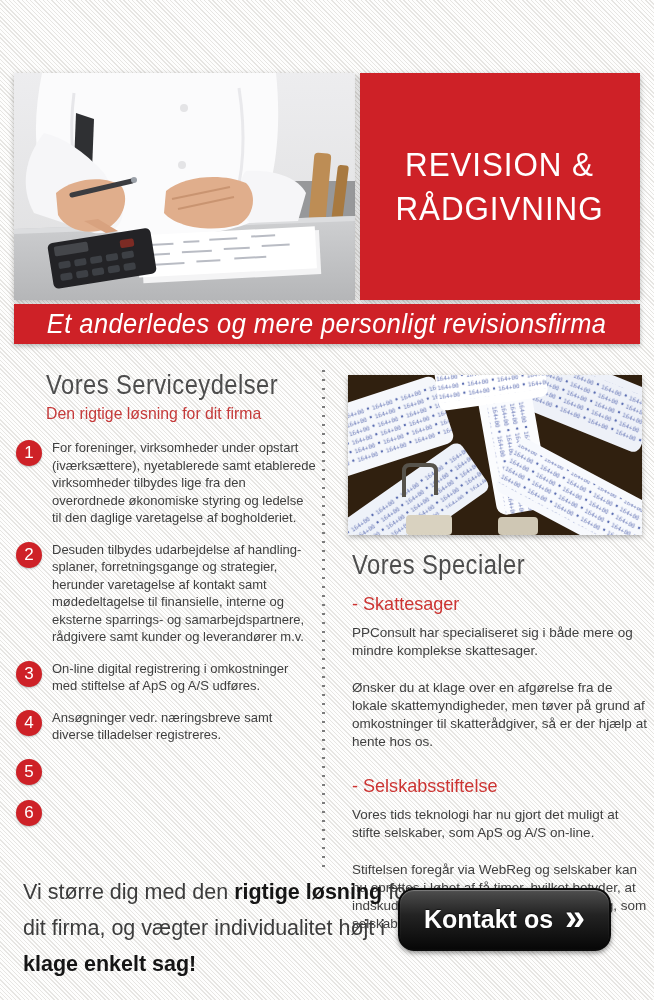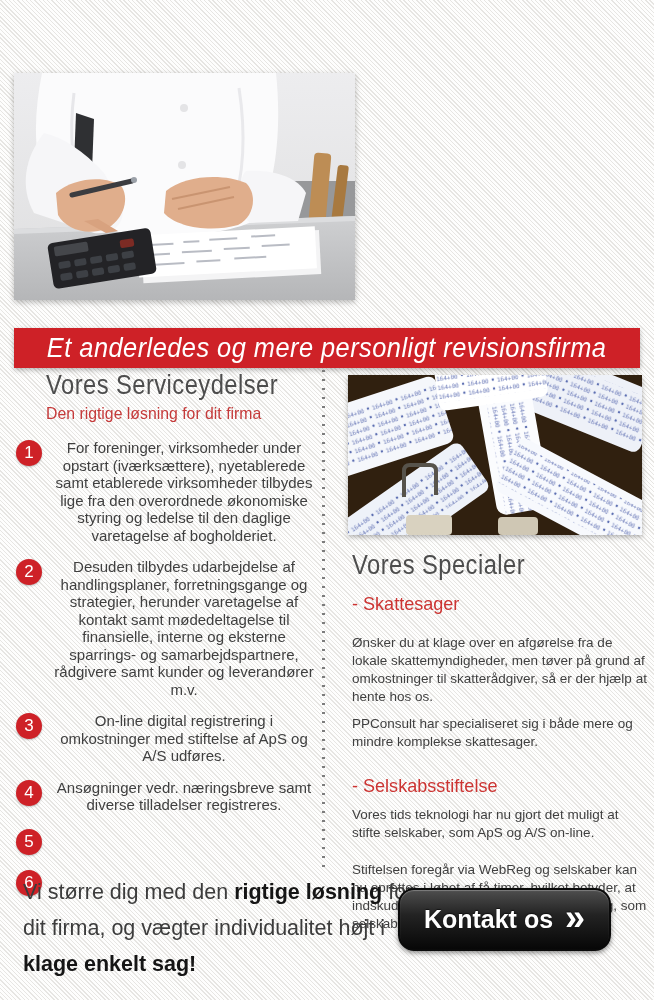--- a/index.html
+++ b/index.html
@@ -27,21 +27,21 @@
     display:flex; flex-direction:column; align-items:center; justify-content:center;
   }
   .hero-title{
     color:#fff; font-size:33px; font-weight:200; letter-spacing:1px;
     line-height:44px; text-align:center; transform:scaleX(0.95);
   }
   
   .banner{
     position:absolute; left:14px; top:304px; width:626px; height:40px;
     background:#ce2127; box-shadow:0 2px 5px rgba(0,0,0,0.28);
-    display:flex; align-items:center; justify-content:center;margin-top:24px;
+    display:flex; align-items:center; justify-content:center;
   }
   .banner-text{
     color:#fff; font-style:italic; font-weight:300; font-size:27px;
     white-space:nowrap; transform:scaleX(0.94); letter-spacing:0.5px;
   }
   
   .services{ position:absolute; left:14px; top:370px; width:302px; }
   .services-title{
     margin-left:32px; font-size:27px; font-weight:300; color:#4d4d4d;
     letter-spacing:0.5px; transform:scaleX(0.88); transform-origin:left center;
@@ -52,21 +52,21 @@
     transform:scaleX(0.93); transform-origin:left center; white-space:nowrap;
   }
   .service-list{ margin-top:15px; list-style:none; }
   .service-item{ display:flex; margin-bottom:14px; }
   .service-badge{
     flex:0 0 auto; width:26px; height:26px; margin:1px 10px 0 2px;
     background:#ce2127; border-radius:50%; color:#fff;
     font-size:17px; font-weight:300; line-height:26px; text-align:center;
     box-shadow:0 1px 2px rgba(0,0,0,0.25);
   }
-  .service-text{ width:272px; font-size:15px; line-height:17.5px; color:#3f3f3f;text-align:center; }
+  .service-text{ width:272px; font-size:13px; line-height:17.5px; color:#3f3f3f; }
   
   .divider{
     position:absolute; left:322px; top:370px; width:3px; height:500px;
     background-image:repeating-linear-gradient(to bottom,
       #7c7c7c 0px, #7c7c7c 2px, transparent 2px, transparent 9px);
   }
   
   .specials-photo{
     position:absolute; left:348px; top:375px; width:294px; height:160px;
     box-shadow:0 2px 5px rgba(0,0,0,0.3); overflow:hidden; background:#2e2013;
@@ -175,20 +175,26 @@
             <rect x="60" y="194" width="12" height="7" rx="2"></rect>
           <rect x="76" y="194" width="12" height="7" rx="2"></rect>
             <rect x="92" y="194" width="12" height="7" rx="2"></rect>
           <rect x="108" y="194" width="12" height="7" rx="2"></rect>
         </g>
         <rect x="108" y="170" width="14" height="8" rx="2" fill="#7c2b24"></rect>
       </g>
     </svg>
   </div>
 
+  <div class="hero-box">
+    <div class="hero-title">
+      <div>REVISION &amp;</div>
+      <div>RÅDGIVNING</div>
+    </div>
+  </div>
 
   <div class="banner">
     <div class="banner-text">Et anderledes og mere personligt revisionsfirma</div>
   </div>
 
   <div class="services">
     <h2 class="services-title">Vores Serviceydelser</h2>
     <div class="services-subtitle">Den rigtige løsning for dit firma</div>
     <ul class="service-list">
       <li class="service-item">
@@ -256,22 +262,22 @@
       <path d="M56,122 L56,96 Q56,90 62,90 L82,90 Q88,90 88,96 L88,120" stroke="#57534b" stroke-width="4" fill="none"></path>
       <rect x="58" y="140" width="46" height="20" rx="4" fill="#d9d2c0"></rect>
       <rect x="150" y="142" width="40" height="18" rx="4" fill="#cfc7b4"></rect>
     </svg>
   </div>
 
   <div class="specials">
     <h2 class="specials-title">Vores Specialer</h2>
 
     <div class="special-heading">- Skattesager</div>
+    <p class="special-para">PPConsult har specialiseret sig i både mere og mindre komplekse skattesager.</p>
     <p class="special-para gap">Ønsker du at klage over en afgørelse fra de lokale skattemyndigheder, men tøver på grund af omkostninger til skatterådgiver, så er der hjælp at hente hos os.</p>
-    <p class="special-para">PPConsult har specialiseret sig i både mere og mindre komplekse skattesager.</p>
 
     <div class="special-heading second">- Selskabsstiftelse</div>
     <p class="special-para">Vores tids teknologi har nu gjort det muligt at stifte selskaber, som ApS og A/S on-line.</p>
     <p class="special-para gap">Stiftelsen foregår via WebReg og selskaber kan nu oprettes i løbet af få timer, hvilket betyder, at indskudskapitalen også frigives samme dag, som selskabet registreres.</p>
   </div>
 
   <div class="footer-text"><span>Vi større dig med den </span><b>rigtige løsning</b><span> for dit firma, og vægter individualitet højt i </span><b>klage enkelt sag!</b></div>
 
   <button class="cta-button">
     <span class="cta-label">Kontakt os</span>

